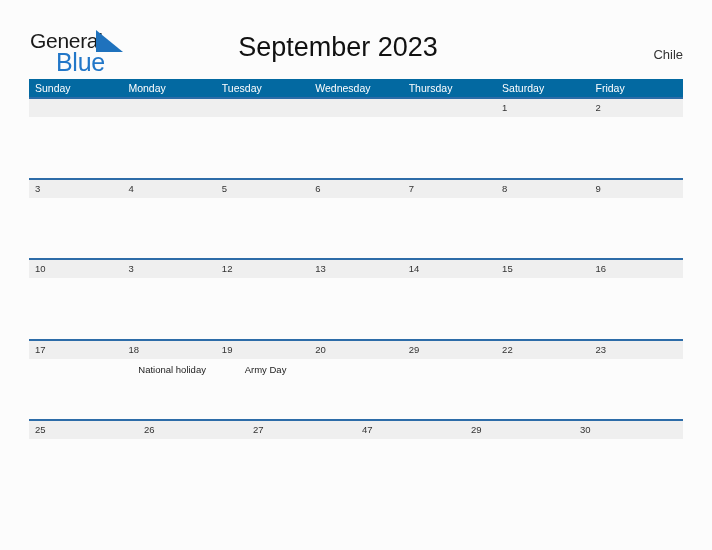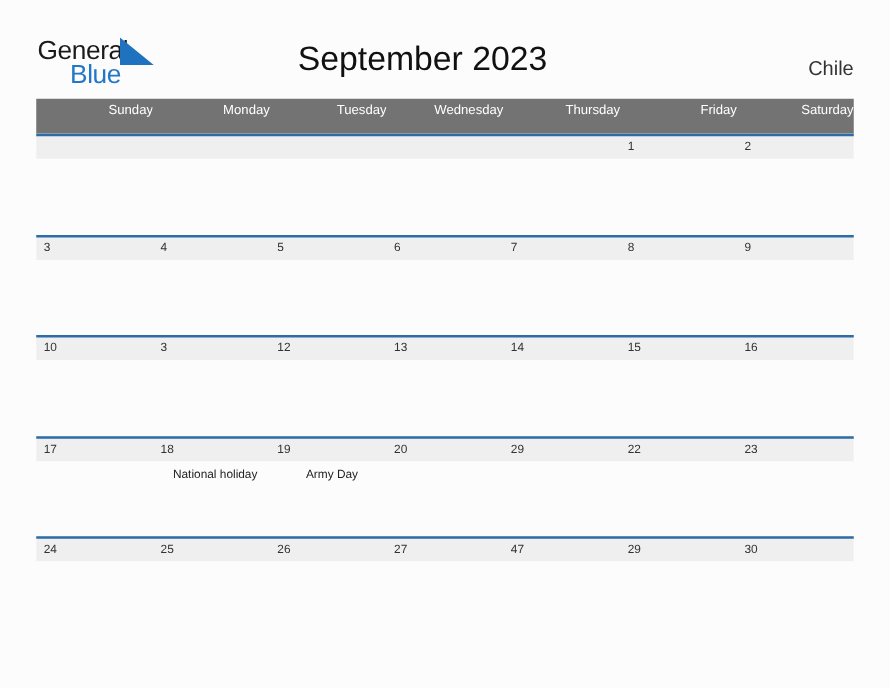--- a/index.html
+++ b/index.html
@@ -46,21 +46,21 @@
     top: 0;
     font-size: 21px;
     letter-spacing: -0.3px;
     color: #1a1a1a;
     font-family: "Liberation Sans", sans-serif;
   }
   .logo-blue {
     position: absolute;
     left: 26px;
     top: 19px;
-    font-size: 21px;
+    font-size: 25px;
     letter-spacing: -0.3px;
     color: #2277c8;
     font-family: "Liberation Sans", sans-serif;
   }
   .logo-mark {
     position: absolute;
     left: 66px;
     top: 1px;
     width: 28px;
     height: 23px;
@@ -75,38 +75,37 @@
     font-size: 27px;
     color: #111;
     font-family: "Liberation Sans", sans-serif;
     letter-spacing: 0px;
   }
 
   .region-label {
     position: absolute;
     right: 29px;
     top: 47px;
-    font-size: 16px;
+    font-size: 13px;
     color: #333;
   }
 
   
   .calendar {
     position: absolute;
     left: 29px;
     top: 79px;
     width: 654px;
   }
 
   .weekday-header {
     display: flex;
     width: 654px;
-    height: 28px;
-    background: #737373;
-    text-align: right;
+    height: 18px;
+    background: #0369a1;
   }
   .weekday-cell {
     flex: 1 1 0;
     color: #ffffff;
     font-size: 10.5px;
     line-height: 18px;
     padding-left: 6px;
     box-sizing: border-box;
     white-space: nowrap;
     overflow: hidden;
@@ -176,22 +175,22 @@
   </div>
 
   <div class="calendar">
 
     <div class="weekday-header">
       <div class="weekday-cell">Sunday</div>
       <div class="weekday-cell">Monday</div>
       <div class="weekday-cell">Tuesday</div>
       <div class="weekday-cell">Wednesday</div>
       <div class="weekday-cell">Thursday</div>
+      <div class="weekday-cell">Saturday</div>
       <div class="weekday-cell">Friday</div>
-      <div class="weekday-cell">Saturday</div>
     </div>
 
     <div class="week-row">
       <div class="band">
         <div class="band-cell"></div>
         <div class="band-cell"></div>
         <div class="band-cell"></div>
         <div class="band-cell"></div>
         <div class="band-cell"></div>
         <div class="band-cell">1</div>
@@ -322,21 +321,20 @@
             <div class="event-text"></div>
           </div>
         <div class="event-cell">
             <div class="event-text"></div>
           </div>
       </div>
     </div>
 
     <div class="week-row">
       <div class="band">
-        <div class="band-cell">24</div>
         <div class="band-cell">25</div>
         <div class="band-cell">26</div>
         <div class="band-cell">27</div>
         <div class="band-cell">47</div>
         <div class="band-cell">29</div>
         <div class="band-cell">30</div>
       </div>
       <div class="events">
         <div class="event-cell">
             <div class="event-text"></div>

